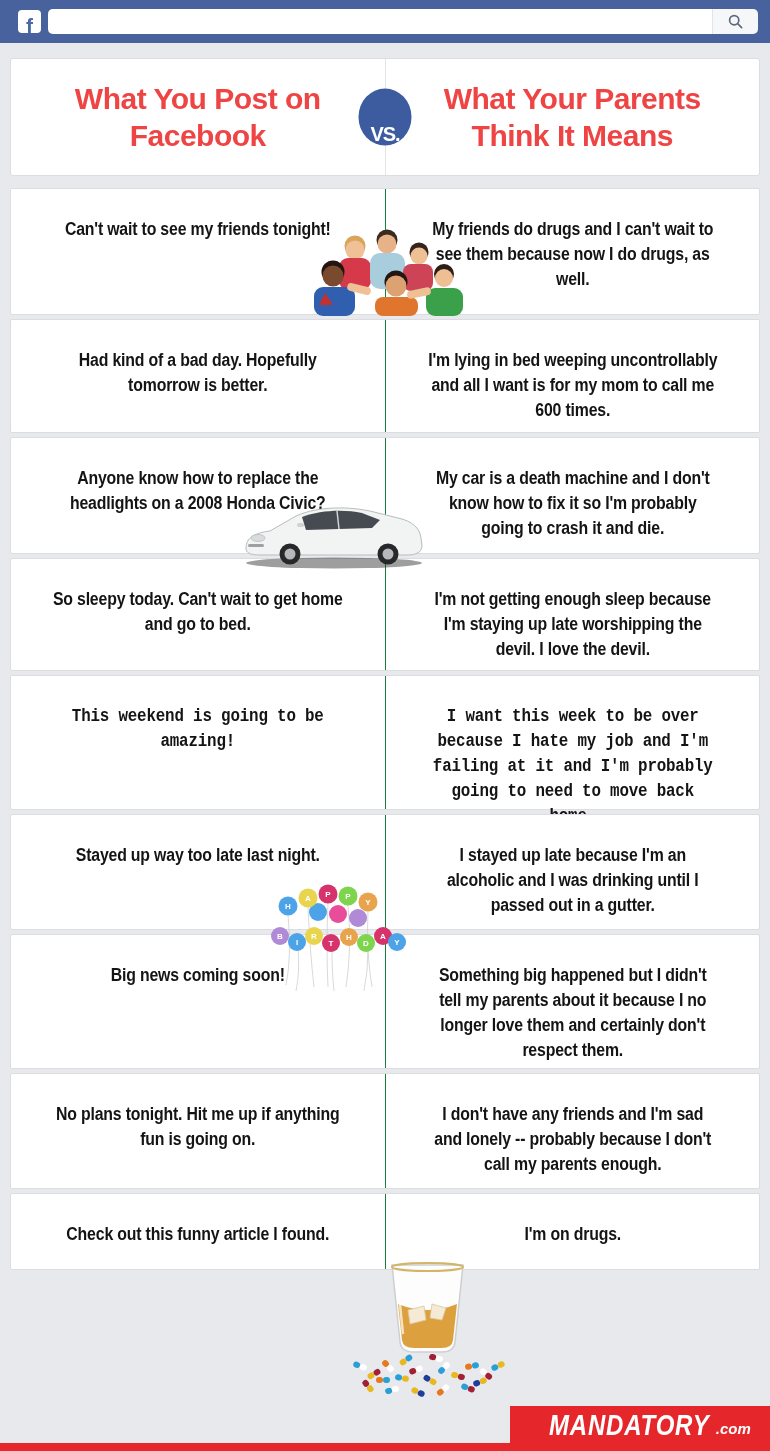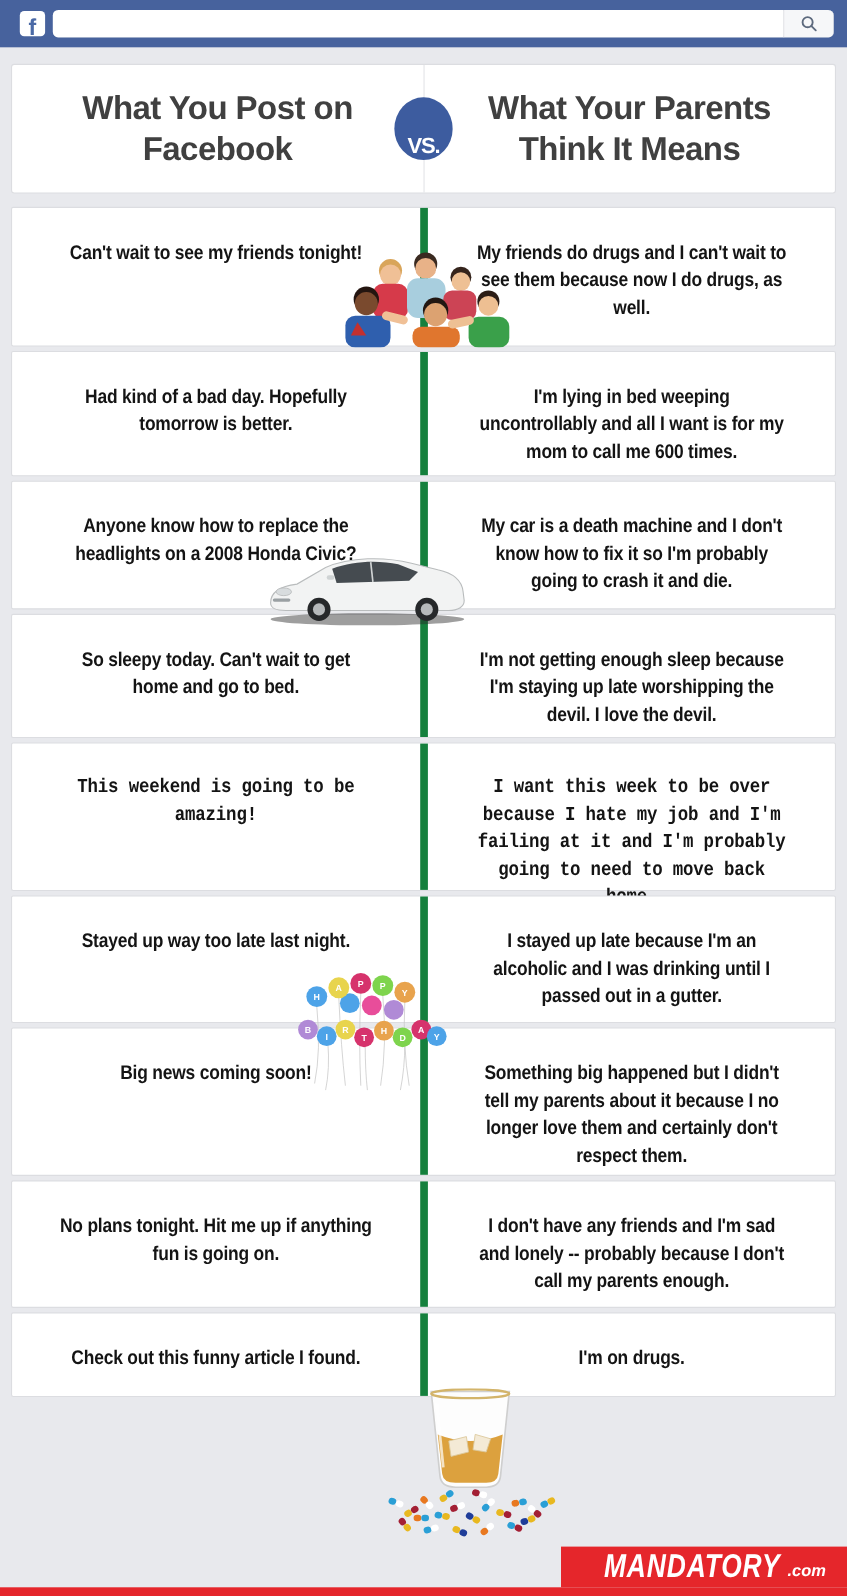--- a/index.html
+++ b/index.html
@@ -15,33 +15,33 @@
              border-radius:5px;display:flex;overflow:hidden;box-shadow:inset 0 0 0 1px #3b5488;}
   .searchbar input{flex:1;border:none;outline:none;padding:0 10px;font-size:13px;background:#fff;}
   .search-btn{width:46px;border:none;border-left:1px solid #e3e4e8;background:#f6f7f9;cursor:pointer;
               display:flex;align-items:center;justify-content:center;padding:0;}
 
   
   .header-card{position:absolute;left:10px;top:58px;width:750px;height:118px;background:#fff;
                border:1px solid #dcdde1;border-radius:3px;box-sizing:border-box;display:flex;}
   .header-half{flex:1;display:flex;align-items:center;justify-content:center;text-align:center;}
   .header-half.left{border-right:1px solid #e3e4e8;}
-  .header-title{color:#404040;font-weight:bold;font-size:30px;line-height:37px;margin:0;
+  .header-title{color:#ef4444;font-weight:bold;font-size:30px;line-height:37px;margin:0;
                 max-width:310px;letter-spacing:-0.5px;}
   .vs-badge{position:absolute;left:50%;top:50%;transform:translate(-50%,-50%);
             width:53px;height:57px;border-radius:50%;background:#3d5c9f;
             display:flex;align-items:flex-end;justify-content:center;}
   .vs-badge span{color:#fff;font-weight:bold;font-size:20px;letter-spacing:-1px;}
 
   
   .rows{position:absolute;left:10px;top:188px;width:750px;}
   .row{position:relative;background:#fff;border:1px solid #dcdde1;border-radius:2px;
        box-sizing:border-box;margin-bottom:4px;display:flex;}
   .cell{flex:1;box-sizing:border-box;padding:28px 22px 0 22px;text-align:center;}
-  .cell.post{border-right:7px solid #15803d;}
+  .cell.post{border-right:1px solid #15803d;}
   .cell p{margin:0;font-weight:bold;font-size:18px;line-height:25px;color:#141414;
           transform:scaleX(0.88);letter-spacing:-0.2px;}
 
   
   .deco{position:absolute;pointer-events:none;}
 
   
   .brand-box{position:absolute;left:510px;top:1406px;width:260px;height:37px;background:#e5262b;
              display:flex;align-items:center;justify-content:center;font-style:italic;}
   .brand-box .brand{color:#fff;font-weight:bold;font-size:30px;letter-spacing:1px;

